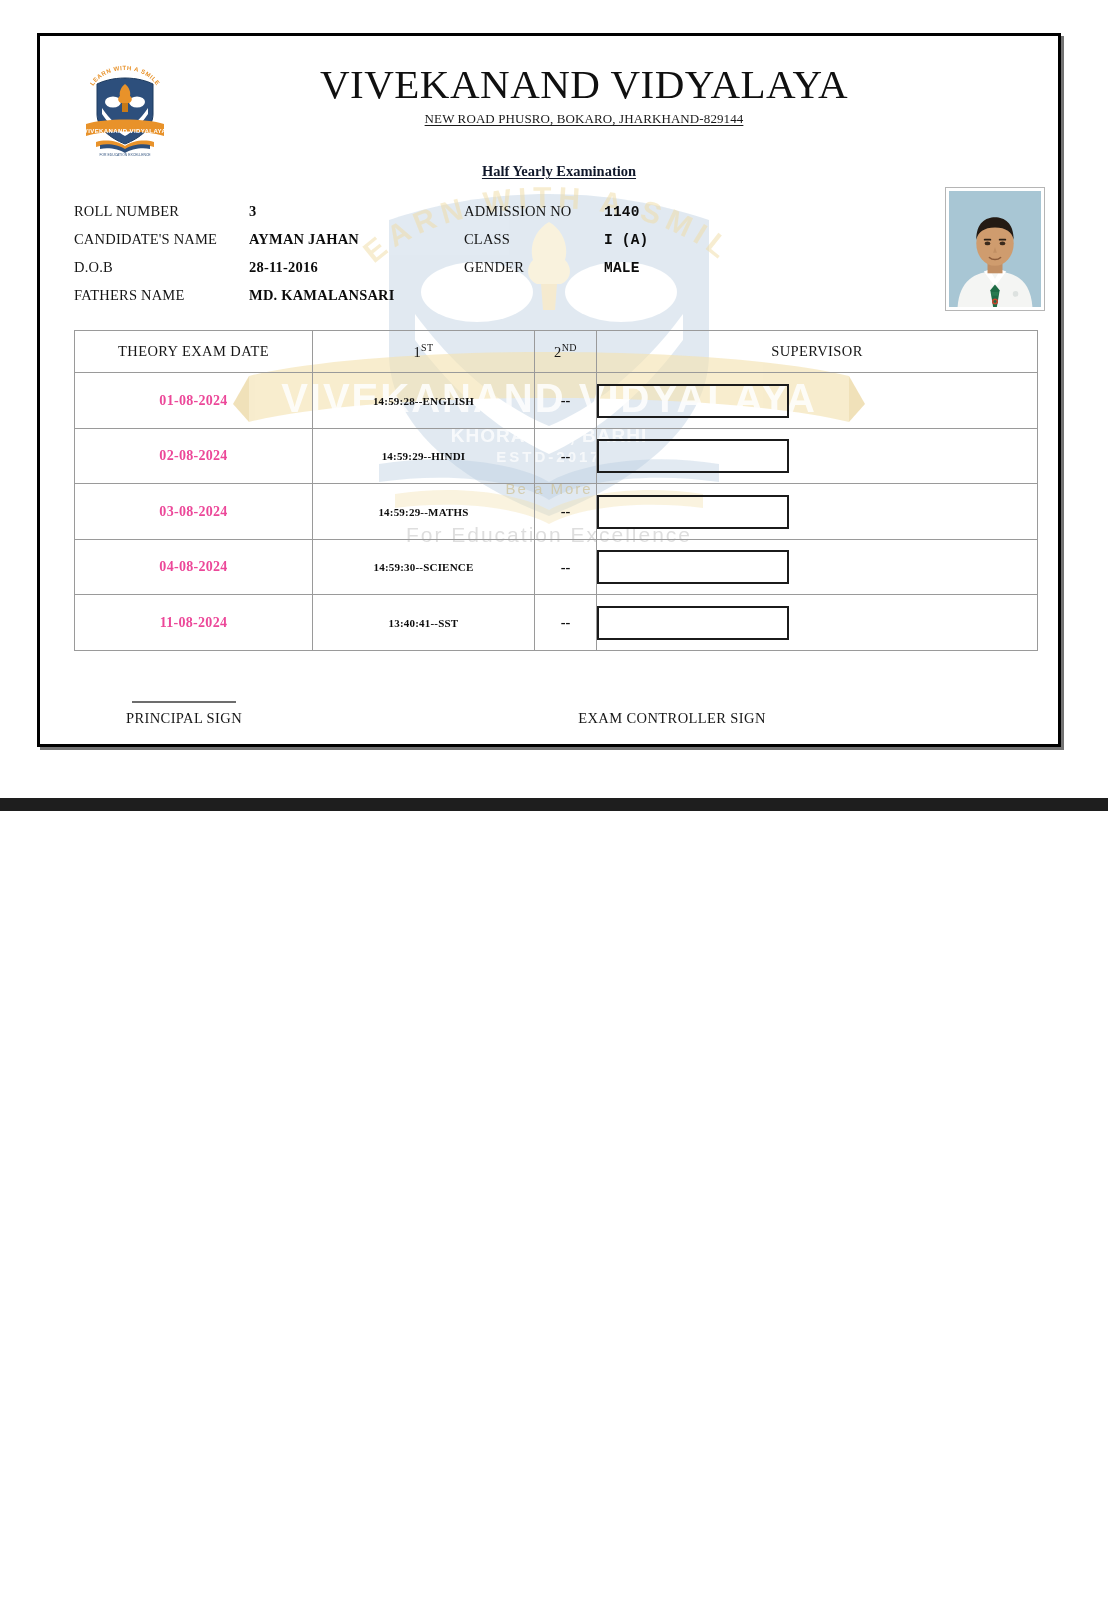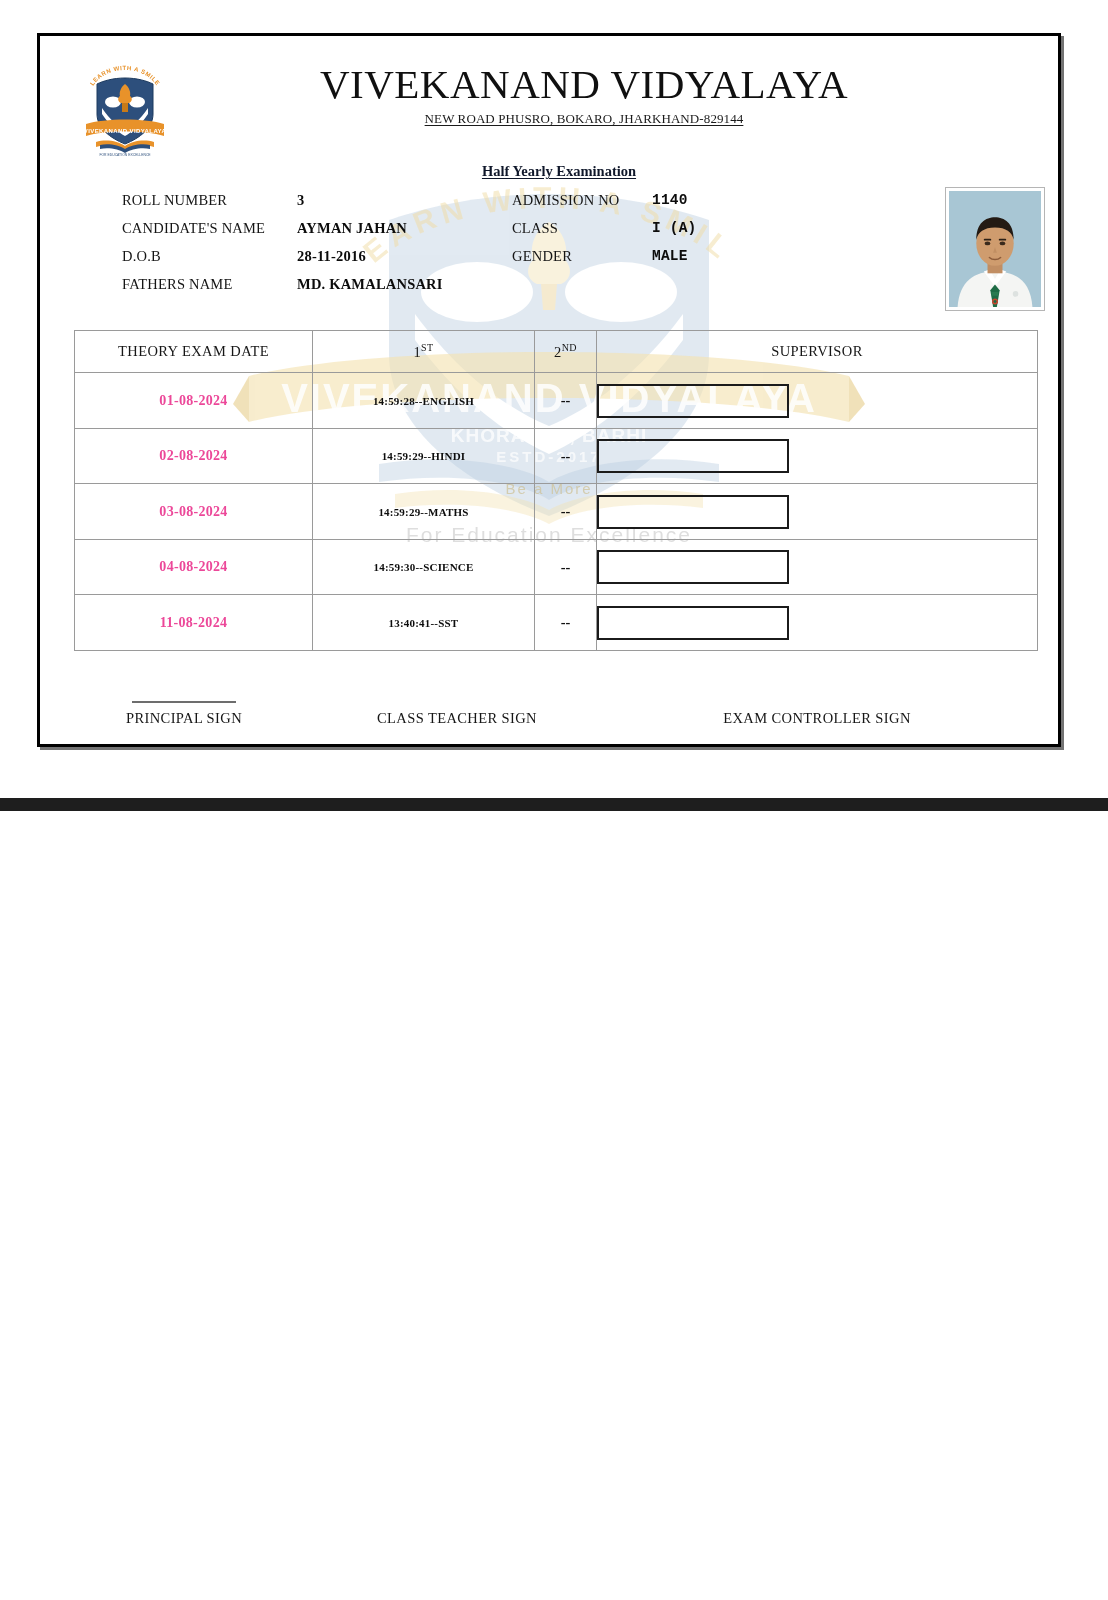--- a/index.html
+++ b/index.html
@@ -100,23 +100,22 @@
 
   
   .info-block {
     position: relative;
     z-index: 2;
     margin-top: 12px;
     padding: 0 26px 0 34px;
   }
   .info-row {
     display: flex;
-    align-items: flex-start;
+    align-items: flex-end;
     height: 28px;
-    margin-left: 48px;
   }
   .ilabel {
     font-size: 14.5px;
     color: #151515;
     letter-spacing: 0.2px;
     font-family: "Liberation Serif", "DejaVu Serif", serif;
   }
   .ivalue {
     font-size: 14.5px;
     font-weight: bold;
@@ -460,24 +459,20 @@
           </tr>
         </tbody>
       </table>
     </div>
 
     <div class="footer">
       <div class="sig-col one">
         <div class="sig-rule"></div>
         <div class="sig-label">PRINCIPAL SIGN</div>
       </div>
-      <div class="sig-col two">
-        <div class="sig-rule hidden"></div>
-        <div class="sig-label">CLASS TEACHER SIGN</div>
-      </div>
       <div class="sig-col three">
         <div class="sig-rule hidden"></div>
         <div class="sig-label">EXAM CONTROLLER SIGN</div>
       </div>
     </div>
 
   </div>
 
   <div class="bottom-band"></div>
 

